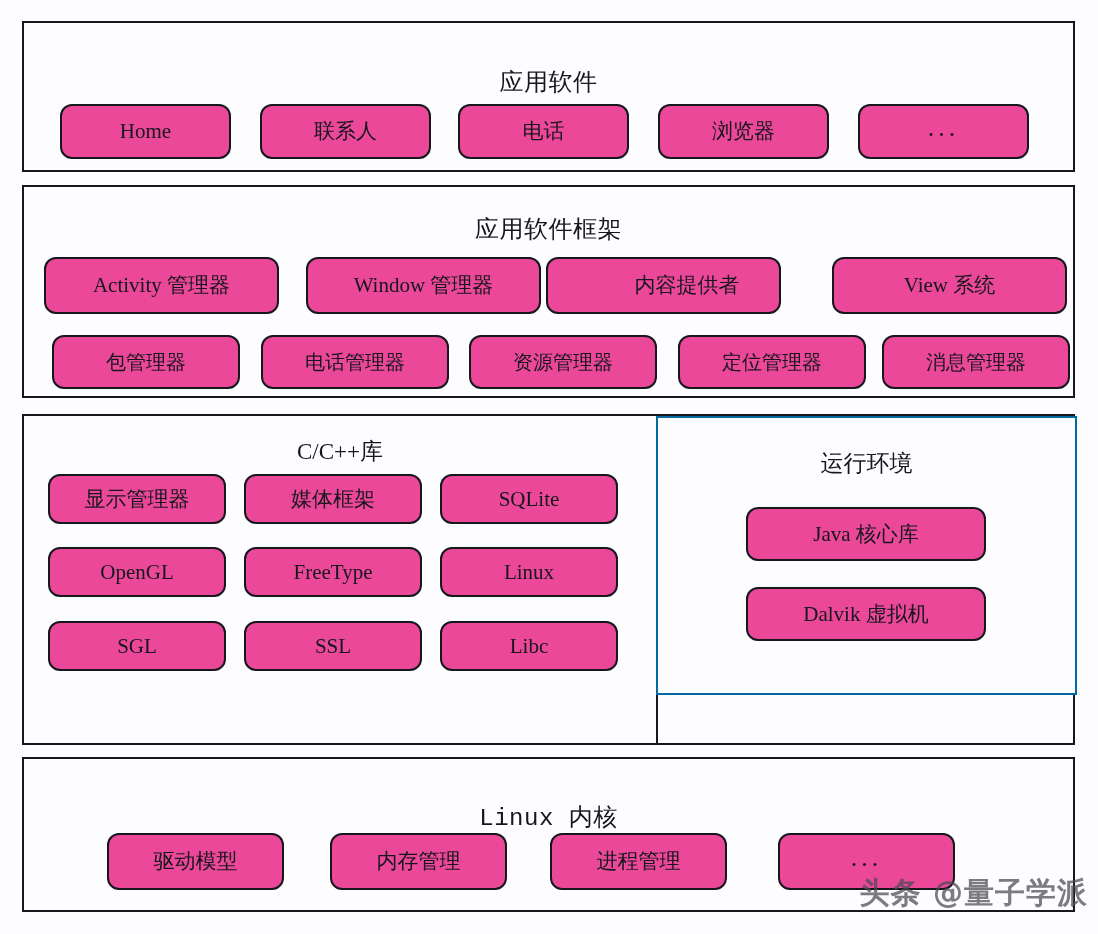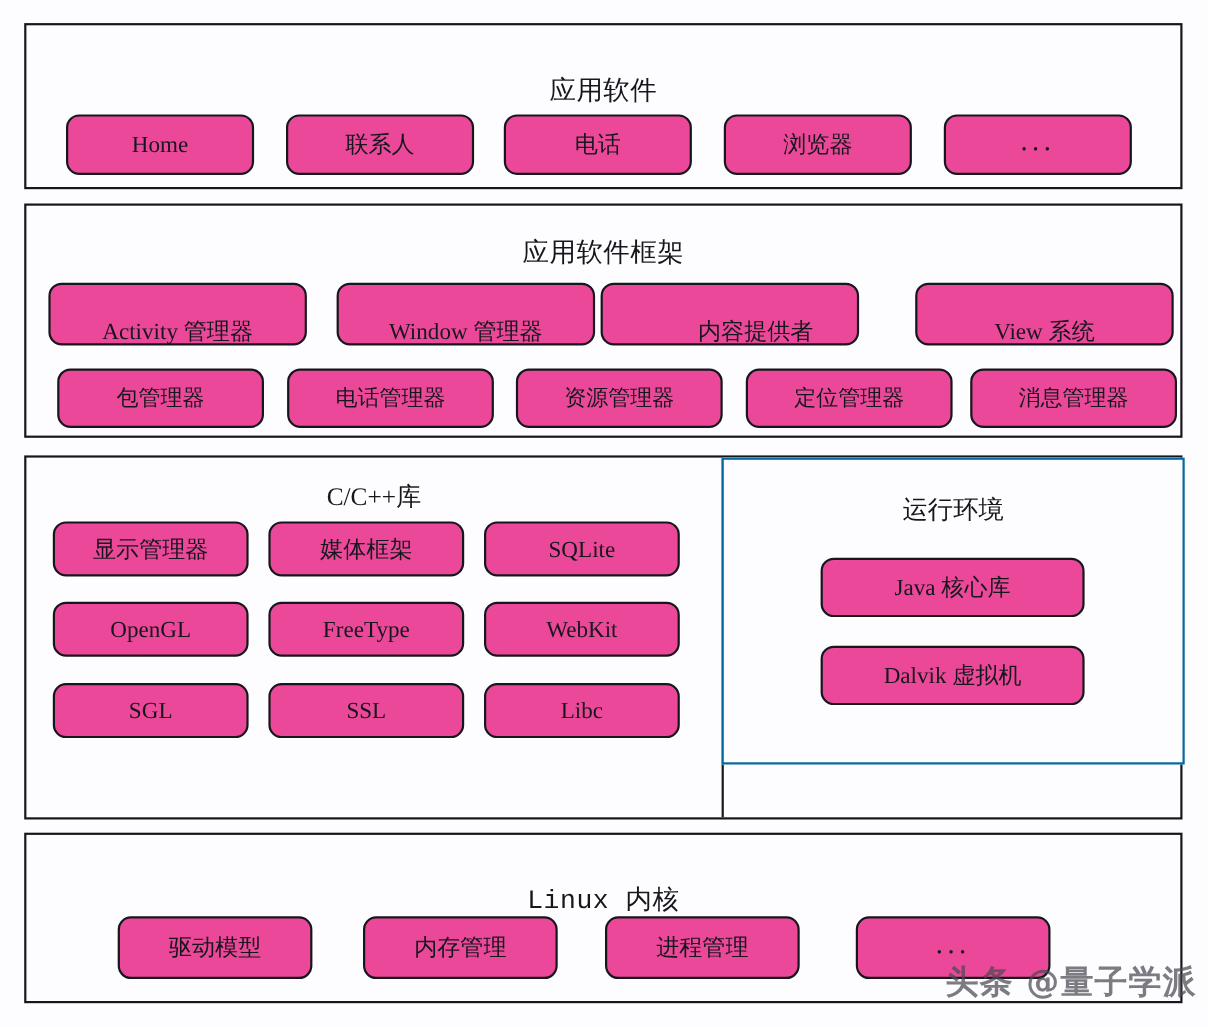--- a/index.html
+++ b/index.html
@@ -74,21 +74,21 @@
 
   
   .apps-item { top: 81px; height: 55px; width: 171px; }
   #app-0 { left: 36px;  }
   #app-1 { left: 236px; }
   #app-2 { left: 434px; }
   #app-3 { left: 634px; }
   #app-4 { left: 834px; }
 
   
-  .fw-a { top: 70px; height: 57px; width: 235px; align-items: flex-end; }
+  .fw-a { top: 70px; height: 57px; width: 235px; }
   #fw-a-0 { left: 20px;  }
   #fw-a-1 { left: 282px; }
   #fw-a-2 { left: 522px; padding-left: 47px; }
   #fw-a-3 { left: 808px; }
 
   
   .fw-b { top: 148px; height: 54px; width: 188px; }
   #fw-b-0 { left: 28px;  }
   #fw-b-1 { left: 237px; }
   #fw-b-2 { left: 445px; }
@@ -240,21 +240,21 @@
       <span>SQLite</span>
     </div>
 
     <div class="item lib-item lib-col-0 lib-row-1">
       <span>OpenGL</span>
     </div>
     <div class="item lib-item lib-col-1 lib-row-1">
       <span>FreeType</span>
     </div>
     <div class="item lib-item lib-col-2 lib-row-1">
-      <span>WebKit</span>
+      <span>Linux</span>
     </div>
 
     <div class="item lib-item lib-col-0 lib-row-2">
       <span>SGL</span>
     </div>
     <div class="item lib-item lib-col-1 lib-row-2">
       <span>SSL</span>
     </div>
     <div class="item lib-item lib-col-2 lib-row-2">
       <span>Libc</span>

